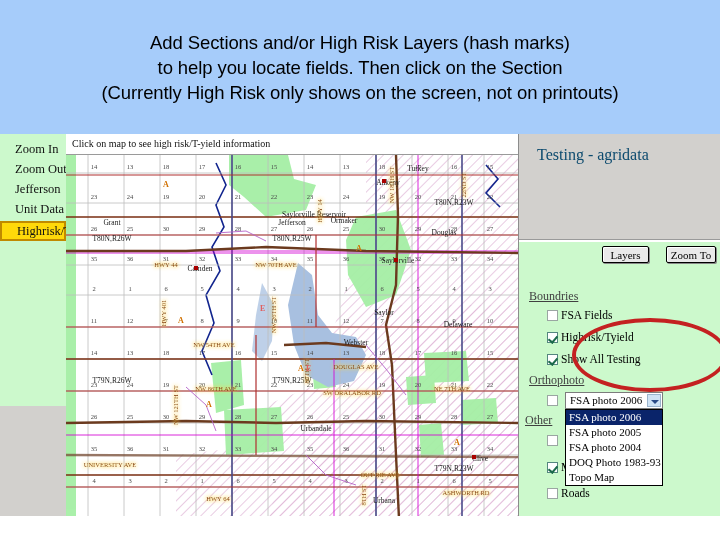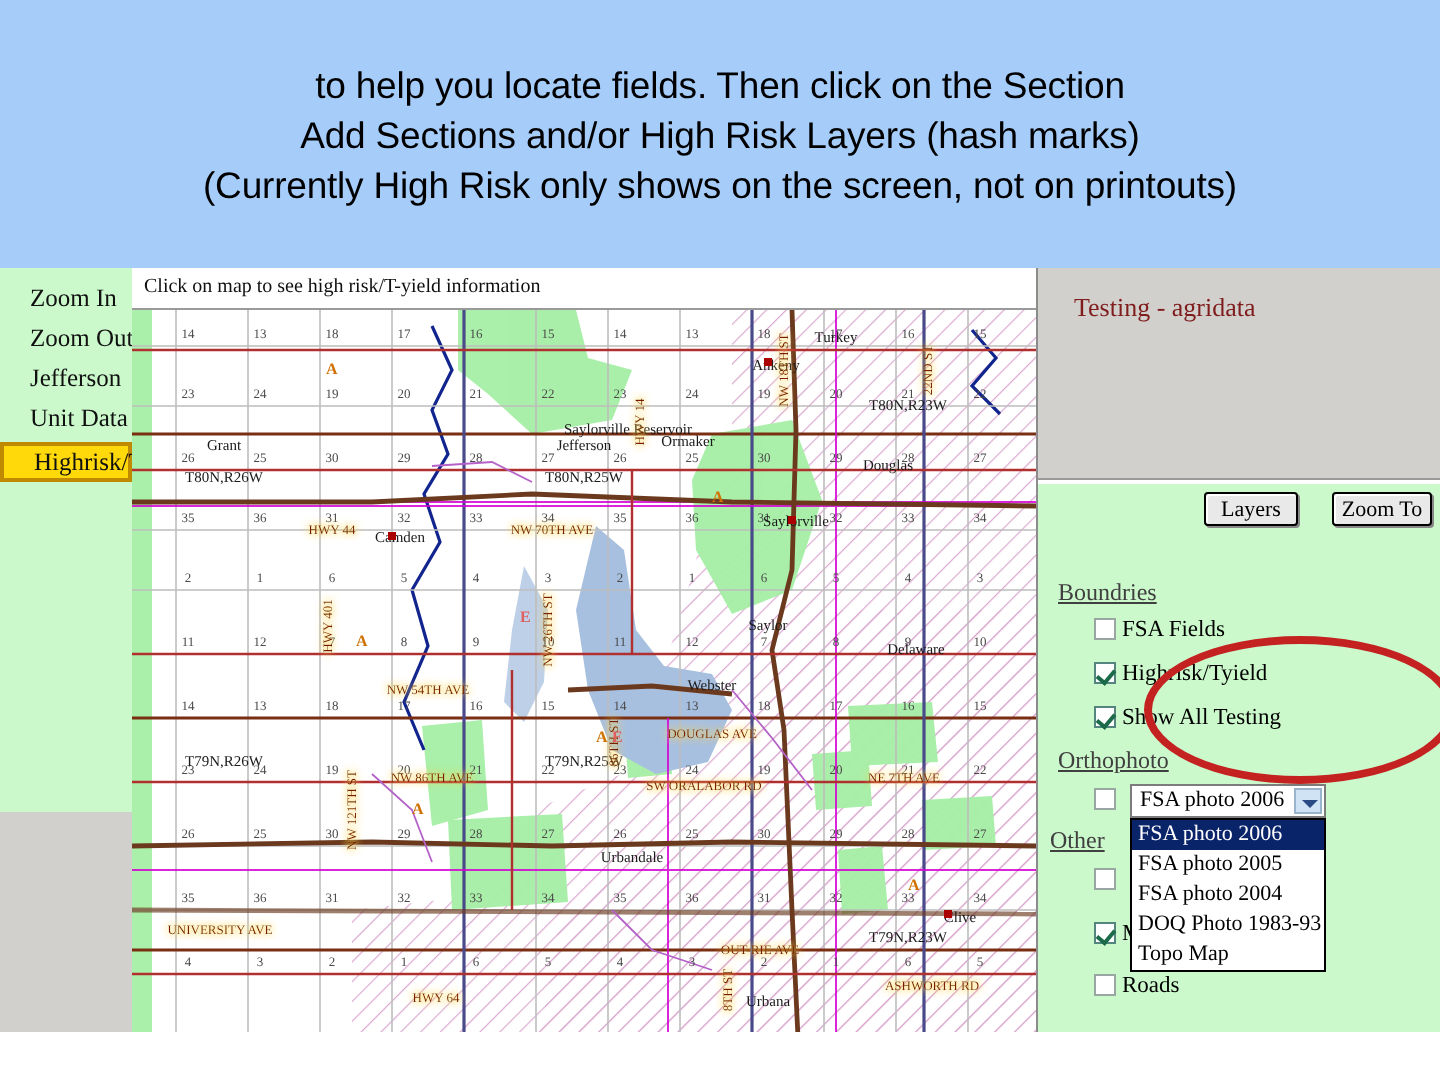--- a/index.html
+++ b/index.html
@@ -78,21 +78,21 @@
   
   .rightpanel{
     position:absolute;left:518px;top:0;width:202px;height:406px;
     background:#d2d0cd;
     border-left:1px solid #8c8c8c;
     box-sizing:border-box;
   }
   .rp-title{
     position:absolute;left:18px;top:12px;
     font-family:"Liberation Serif", serif;
-    font-size:13px;color:#7f1d1d;white-space:nowrap;
+    font-size:16px;color:#0c4a6e;white-space:nowrap;
   }
   .rp-divider{
     position:absolute;left:0;top:105px;width:201px;height:2px;
     background:#ffffff;border-top:1px solid #9a9a9a;
   }
   .rp-green{
     position:absolute;left:0;top:108px;width:226px;height:298px;
     background:#ccf9cc;
   }
   .btnrow{position:absolute;left:0;top:4px;width:201px;height:22px;}
@@ -181,22 +181,22 @@
     position:absolute;left:0;top:516px;width:720px;height:24px;background:#fff;
   }
 </style>
 </head>
 <body>
 
 <div id="stage">
 
   <div class="banner">
     <div class="banner-text">
+      <div>Add Sections and/or High Risk Layers (hash marks)</div>
       <div>to help you locate fields. Then click on the Section</div>
-      <div>Add Sections and/or High Risk Layers (hash marks)</div>
       <div>(Currently High Risk only shows on the screen, not on printouts)</div>
     </div>
   </div>
 
   <div class="app">
 
     <div class="leftnav">
       <div class="nav-item" style="top:6px">Zoom In</div>
       <div class="nav-item" style="top:26px">Zoom Out</div>
       <div class="nav-item" style="top:46px">Jefferson</div>

